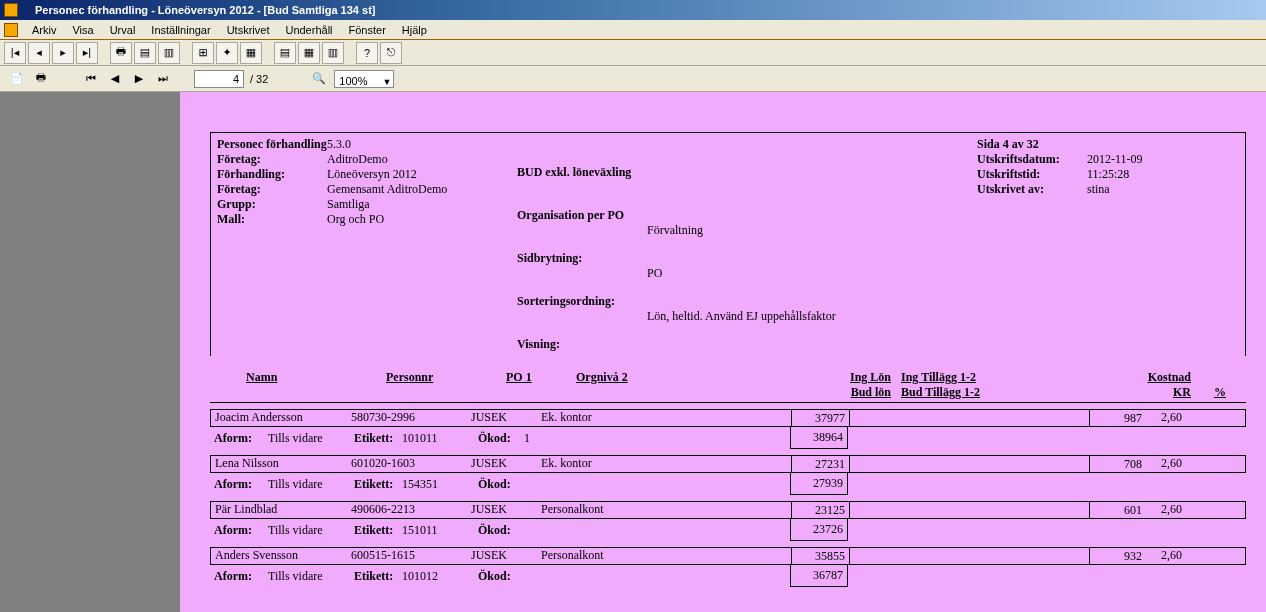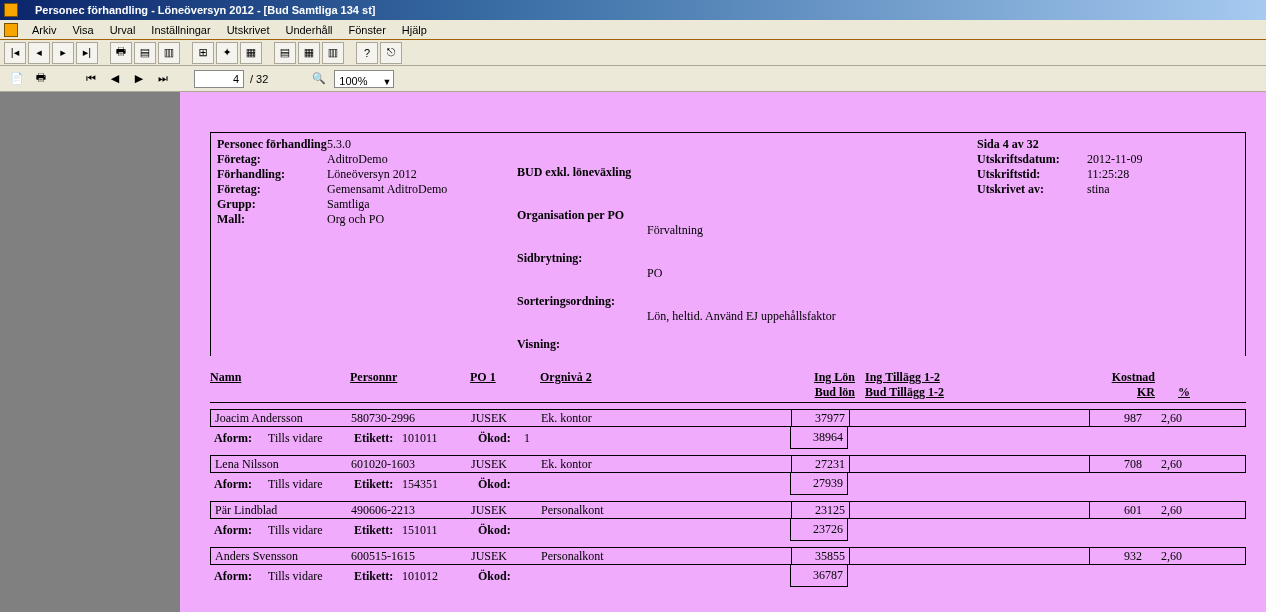--- a/index.html
+++ b/index.html
@@ -140,36 +140,36 @@
 
   
   .colhdr {
     display:flex;
     margin-top: 14px;
     border-bottom: 1px solid #000;
     padding-bottom: 2px;
     font-weight: bold;
   }
   .colhdr .u { text-decoration: underline; }
-  .colhdr .c-name { width: 140px; }
+  .colhdr .c-name { width: 140px; margin-left: 36px; }
   .colhdr .c-pnr  { width: 120px; }
   .colhdr .c-po1  { width: 70px; }
   .colhdr .c-on2  { width: 250px; }
   .colhdr .c-inglon { width: 65px; text-align:right; }
   .colhdr .c-tillagg{ width: 240px; padding-left:10px;}
   .colhdr .c-kost { width: 60px; text-align:right; }
   .colhdr .c-pct  { width: 35px; text-align:right; }
   .entry-block { margin-top: 6px; }
 
   .row1 {
     display:flex;
     border: 1px solid #000;
     font-family: "Times New Roman", serif;
     height: 18px;
-    align-items:center;
+    align-items:flex-start;
   }
   .row1 .c-name { width: 140px; padding-left:4px;}
   .row1 .c-pnr  { width: 120px; }
   .row1 .c-po1  { width: 70px; }
   .row1 .c-on2  { width: 250px; }
   .row1 .c-num  { width: 58px; text-align:right; border-left:1px solid #000; padding-right:4px; height:100%; display:flex; align-items:center; justify-content:flex-end;}
   .row1 .c-gap  { width: 240px; border-left:1px solid #000; height:100%;}
   .row1 .c-kost { width: 57px; text-align:right; border-left:1px solid #000; padding-right:4px; height:100%; display:flex; align-items:center; justify-content:flex-end;}
   .row1 .c-pct  { width: 40px; text-align:right; padding-right:4px;}
 

